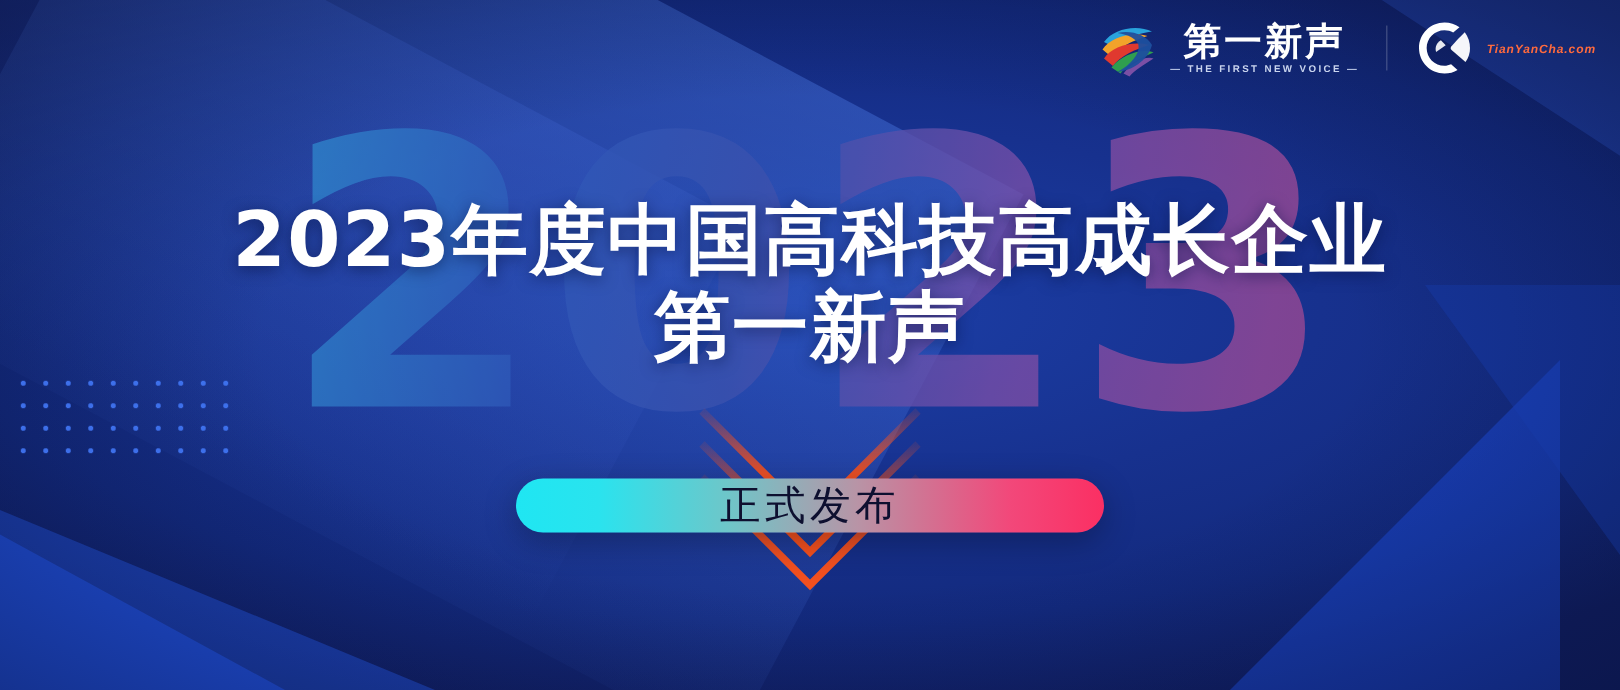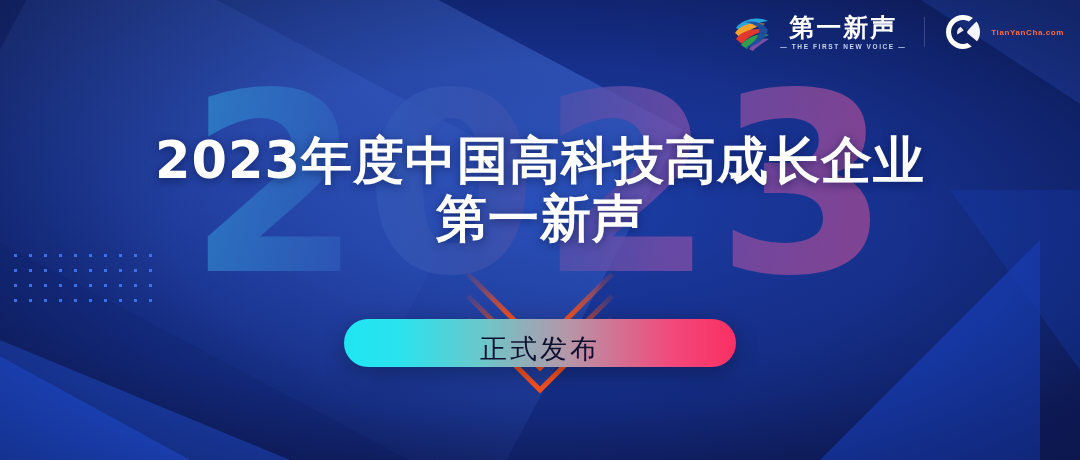--- a/index.html
+++ b/index.html
@@ -145,31 +145,31 @@
   }
   .headline .l2 { display: block; }
 
   
   .cta {
     position: absolute;
     left: 50%;
     top: 319px;
     transform: translateX(-50%);
     width: 392px;
-    height: 48px;
+    height: 36px;
     border-radius: 26px;
     background: linear-gradient(90deg,
         #1fe6f2 0%,
         #2ae3ee 14%,
         #6ec6c9 36%,
         #b894a6 58%,
         #f2487a 84%,
         #fb2f63 100%);
     display: flex;
-    align-items: flex-end;
+    align-items: center;
     justify-content: center;
     box-shadow: 0 6px 22px rgba(0,0,0,.28);
   }
   .cta-label {
     color: #0e1030;
     font-family: "DejaVu Sans", "Liberation Sans", sans-serif;
     font-weight: 400;
     font-size: 27px;
     letter-spacing: 3px;
   }
@@ -205,20 +205,21 @@
     position: absolute; right: -9px; top: -2px;
     font-size: 7px; color: #ff6a3d; font-weight: 700; letter-spacing: 0;
   }
   .logo-en-tyc {
     color: #ff6a3d;
     font-size: 8px;
     letter-spacing: .6px;
     font-weight: 700;
     margin-top: 1px;
     white-space: nowrap;
+    font-style: italic;
   }
   .logo-divider { width: 1px; height: 30px; background: rgba(255,255,255,.18); }
 </style>
 </head>
 <body>
 
 <div id="banner">
 
   <div class="bg-layer">
     <div class="diag-tl2"></div>

